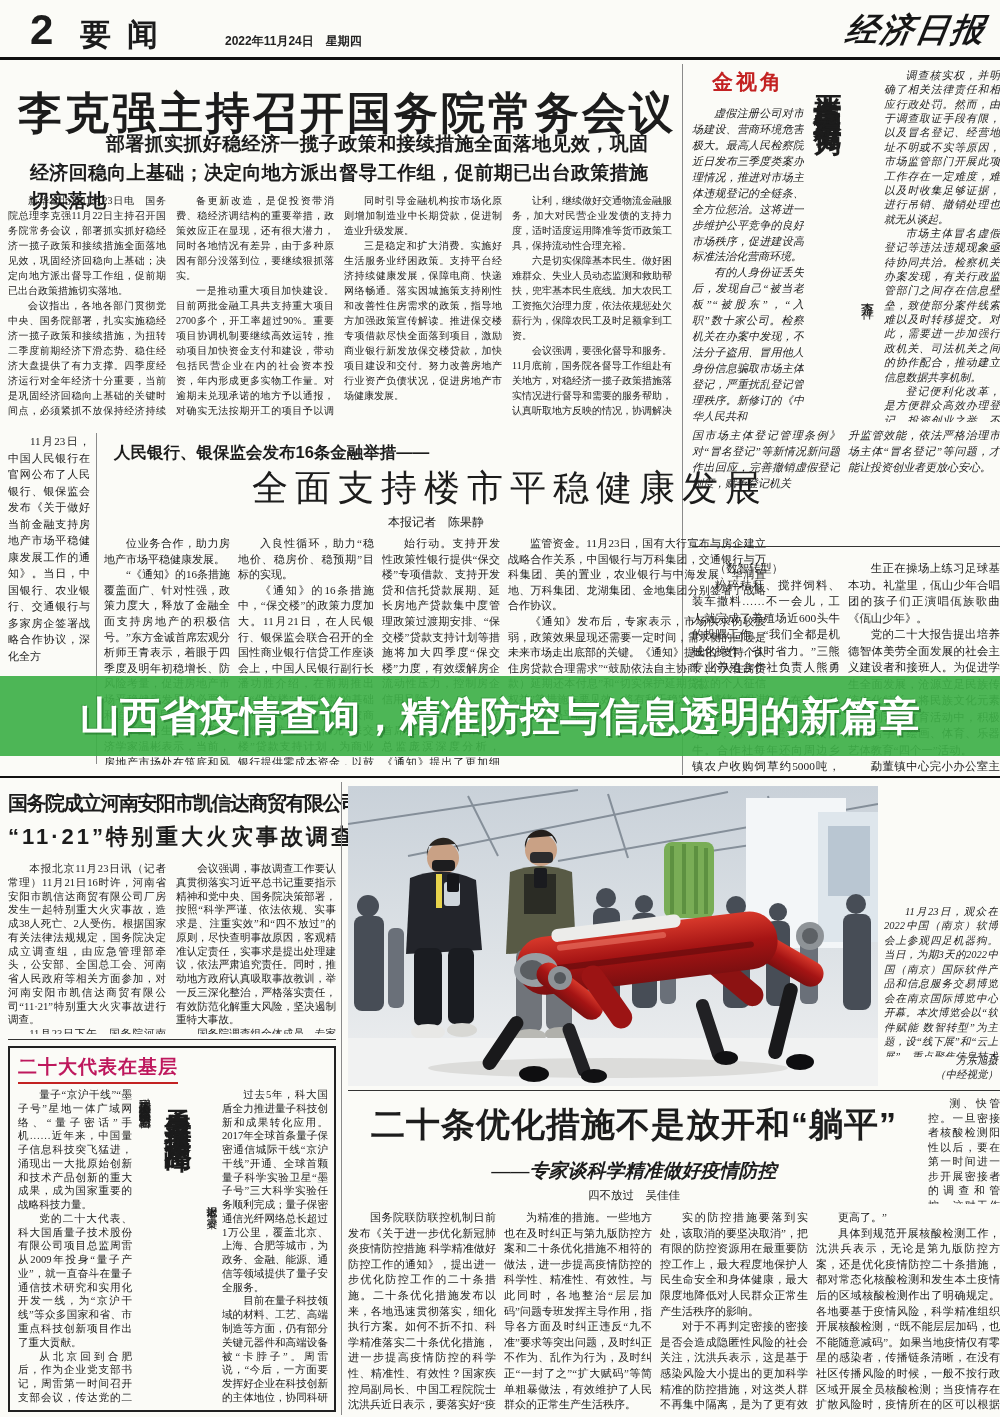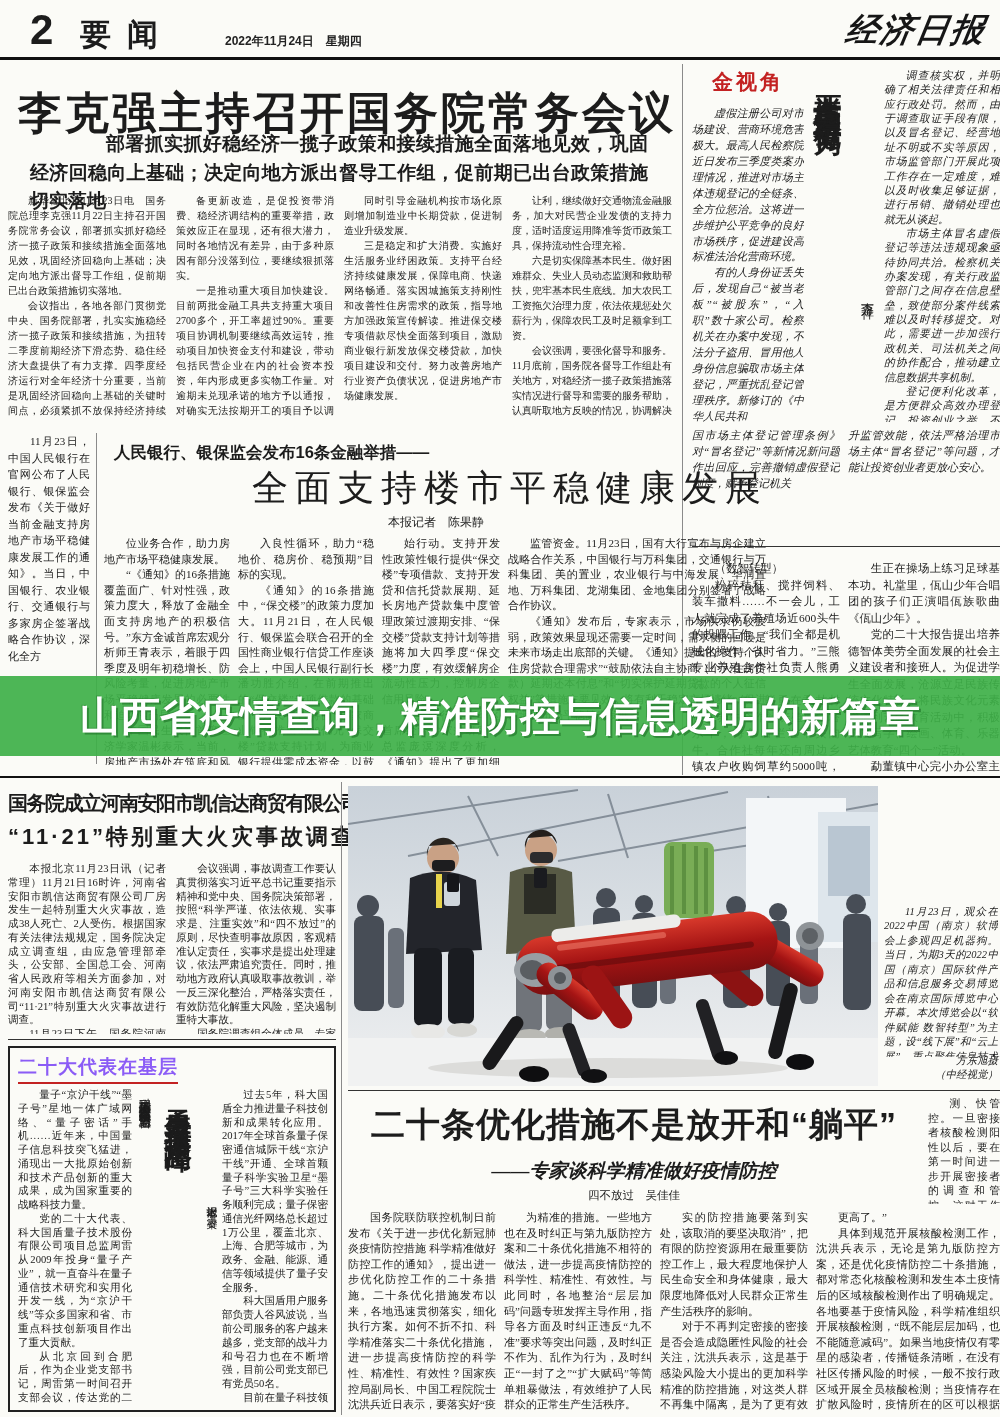--- a/index.html
+++ b/index.html
@@ -33,21 +33,21 @@
   .vertical{writing-mode:vertical-rl;text-orientation:upright;}
   .h-vert{font-family:"Liberation Sans",sans-serif;font-weight:900;}
   .red{color:#c32222;}
   
   .band{left:0;top:676px;width:1000px;height:80px;background:rgba(62,176,72,0.92);z-index:60;
         display:flex;align-items:center;justify-content:center;}
   .band span{font-family:"Liberation Sans","DejaVu Sans",sans-serif;font-weight:900;font-size:40px;color:#fff;
         text-shadow:2px 2px 0 rgba(25,105,35,.55), -1px -1px 0 rgba(25,105,35,.35);white-space:nowrap;}
   
   .qbox{border:2px solid #222;background:#fbfbf7;}
-  .qlabel{font-family:Liberation Sans, sans-serif;font-weight:900;font-size:19px;color:#8b5cf6;
+  .qlabel{font-family:Liberation Sans, sans-serif;font-weight:900;font-size:19px;color:#be185d;
           border-bottom:2.5px solid #c32222;display:inline-block;padding-bottom:2px;letter-spacing:1px;}
   .credit{text-align:right;text-indent:0 !important;}
 </style>
 </head>
 <body>
 
 <div id="page" data-name="newspaper-page">
 
   <div class="abs" style="left:30px;top:6px;" data-name="page-number"><span class="pagenum">2</span></div>
   <div class="abs sectname" style="left:80px;top:14px;" data-name="section-name">要闻</div>
@@ -158,21 +158,20 @@
     <div class="abs col" style="left:8px;top:40px;width:114px;height:318px;font-size:10.6px;line-height:1.3;" data-name="quantum-left-column">
         <p data-name="paragraph">量子“京沪干线”“墨子号”星地一体广域网络、“量子密话”手机……近年来，中国量子信息科技突飞猛进，涌现出一大批原始创新和技术产品创新的重大成果，成为国家重要的战略科技力量。</p>
         <p data-name="paragraph">党的二十大代表、科大国盾量子技术股份有限公司项目总监周雷从2009年投身“量子产业”，就一直奋斗在量子通信技术研究和实用化开发一线，为“京沪干线”等众多国家和省、市重点科技创新项目作出了重大贡献。</p>
         <p data-name="paragraph">从北京回到合肥后，作为企业党支部书记，周雷第一时间召开支部会议，传达党的二十大精神。“党的二十大报告中对科技创新的工作和方向作出战略部署，强调要坚持‘四个面向’，加快实现高水平科技自立自强。这为我们指明了新方向，明确了新任务、提出了新要求，我深感责任重大、使命光荣。”周雷说。</p>
       </div>
     <div class="abs vertical" style="left:126px;top:40px;height:300px;font-size:12.5px;letter-spacing:1px;" data-name="quantum-vertical-kicker">科大国盾量子技术股份有限公司项目总监周雷：</div>
     <div class="abs vertical h-vert" style="left:150px;top:40px;height:320px;font-size:27px;letter-spacing:4px;" data-name="quantum-vertical-headline">勇攀量子通信技术高峰</div>
     <div class="abs vertical" style="left:194px;top:150px;font-size:11px;" data-name="quantum-byline">本报记者　梁睿</div>
     <div class="abs col" style="left:212px;top:40px;width:106px;height:318px;font-size:10.6px;line-height:1.3;" data-name="quantum-right-column">
         <p data-name="paragraph">过去5年，科大国盾全力推进量子科技创新和成果转化应用。2017年全球首条量子保密通信城际干线“京沪干线”开通、全球首颗量子科学实验卫星“墨子号”三大科学实验任务顺利完成；量子保密通信光纤网络总长超过1万公里，覆盖北京、上海、合肥等城市，为政务、金融、能源、通信等领域提供了量子安全服务。</p>
-        <p data-name="paragraph">科大国盾用户服务部负责人谷风波说，当前公司服务的客户越来越多，党支部的战斗力和号召力也在不断增强，目前公司党支部已有党员50名。</p>
         <p data-name="paragraph">目前在量子科技领域的材料、工艺、高端制造等方面，仍有部分关键元器件和高端设备被“卡脖子”。周雷说，“今后，一方面要发挥好企业在科技创新的主体地位，协同科研院所积极开展前沿技术攻关，承接科技成果转化；另一方面也将继续与优势企业合作，推动量子科技在更多领域落地应用，把科技创新的关键变量转化为高质量发展的最大增量”。</p>
       </div>
   </div>
 
   <div class="abs vrule" style="left:341px;top:782px;height:633px;" data-name="bottom-divider"></div>
 
   <div class="abs" style="left:348px;top:786px;width:530px;height:300px;" data-name="exhibition-photo">
     <svg width="530" height="300" viewBox="0 0 530 300" data-name="robot-dog-illustration">
       <defs>
         <linearGradient id="bg" x1="0" y1="0" x2="0" y2="1">

